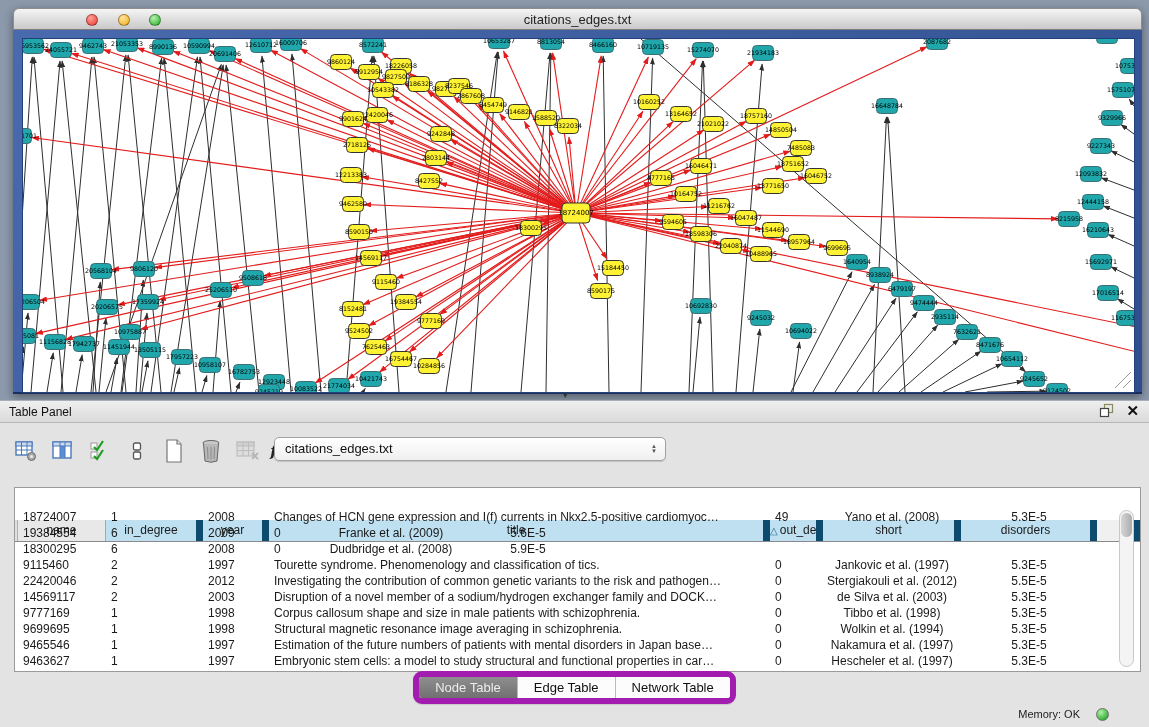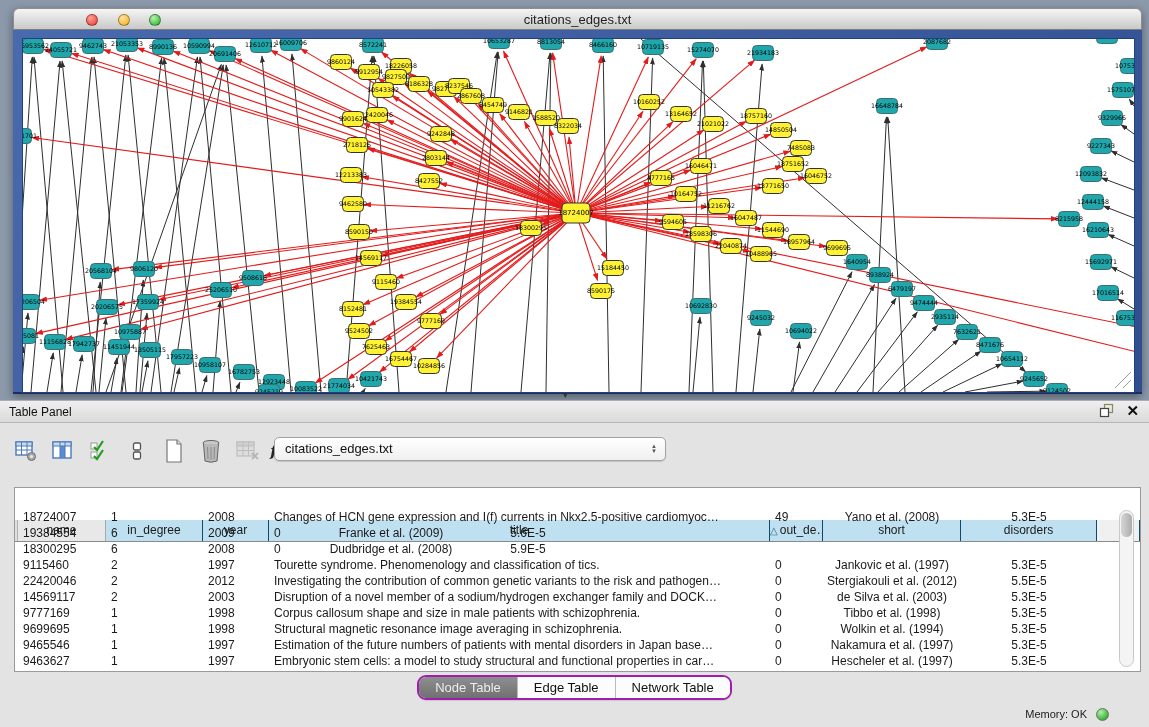--- a/index.html
+++ b/index.html
@@ -37,44 +37,44 @@
   .combo{position:absolute;left:274px;top:13px;width:392px;height:24px;box-sizing:border-box;
     background:linear-gradient(#FFFFFF,#EFEFEF);border:1px solid #A2A2A2;border-radius:5px;
     box-shadow:0 1px 1px rgba(0,0,0,.15);font-size:13px;color:#111;line-height:22px;padding-left:10px;}
   .combo-step{position:absolute;right:5px;top:3px;width:12px;height:16px;display:flex;flex-direction:column;
     align-items:center;justify-content:center;color:#555;font-size:6px;line-height:5px;}
   
   .table-wrap{position:absolute;left:14px;top:87px;width:1127px;height:185px;background:#FFF;
     border:1px solid #9A9A9A;box-sizing:border-box;}
   .thead{display:flex;height:21px;border-bottom:1px solid #8A8A8A;background:#F0F0F0;margin-top:32px;}
   .th{box-sizing:border-box;height:21px;line-height:20px;font-size:12px;color:#1A1A1A;text-align:center;
-    background:#BEE0F0;border-right:1px solid #0c4a6e;overflow:hidden;white-space:nowrap;}
+    background:#BEE0F0;border-right:7px solid #0c4a6e;overflow:hidden;white-space:nowrap;}
   .th.gray{background:#E8E8E8;border-right:1px solid #A8A8A8;}
   .th .sort-tri{color:#2E6E8E;font-size:10px;margin-right:2px;}
   .th-gutter{width:3px;background:#E0E0E0;border-right:1px solid #B0B0B0;}
   .th-fill{flex:1;background:#F0F0F0;}
   .tbody{position:absolute;left:0;top:21px;right:0;bottom:0;overflow:hidden;}
   .tr{display:flex;height:16px;}
   .td{box-sizing:border-box;font-size:12px;color:#1A1A1A;line-height:16px;white-space:nowrap;overflow:hidden;
     padding-left:5px;}
   .td.center{text-align:center;padding-left:0;}
   .c0{width:88px}.c1{width:97px}.c2{width:66px}.c3{width:501px}.c4{width:53px}.c5{width:138px}.c6{width:136px}
   .vscroll{position:absolute;right:6px;top:22px;width:15px;height:157px;background:#F4F4F4;
     border:1px solid #C8C8C8;border-radius:8px;box-sizing:border-box;}
   .vthumb{position:absolute;left:1px;top:2px;width:11px;height:24px;border-radius:7px;
     background:linear-gradient(90deg,#D6D6D6,#ACACAC);}
   
   .tabsbar{position:absolute;left:0;top:273px;right:0;height:28px;display:flex;justify-content:center;align-items:center;}
-  .seg{display:flex;border:2px solid #a21caf;border-radius:9px;overflow:hidden;background:#FCFCFC;
+  .seg{display:flex;border:6px solid #a21caf;border-radius:9px;overflow:hidden;background:#FCFCFC;
     box-shadow:0 1px 1px rgba(0,0,0,.12);}
   .seg-btn{height:21px;line-height:21px;font-size:13px;color:#111;padding:0 16px;border-right:1px solid #BBB;background:#FCFCFC;}
   .seg-btn:last-child{border-right:none;}
   .seg-btn.active{background:linear-gradient(#8F8F8F,#707070);color:#EDEDED;}
   .statusbar{position:absolute;left:0;top:301px;right:0;height:26px;display:flex;align-items:center;
-    justify-content:flex-end;padding-right:40px;gap:9px;}
+    justify-content:flex-end;padding-right:40px;gap:16px;}
   .mem-text{font-size:11px;color:#222;}
   .mem-dot{width:13px;height:13px;border-radius:50%;border:1px solid #6F6F6F;box-sizing:border-box;
     background:radial-gradient(circle at 35% 30%,#AEF2A6,#3DB33D 70%,#2E8F2E);}
 </style>
 </head>
 <body>
 
 <div id="desktop">
   <div id="net-window">
     <div class="titlebar">

